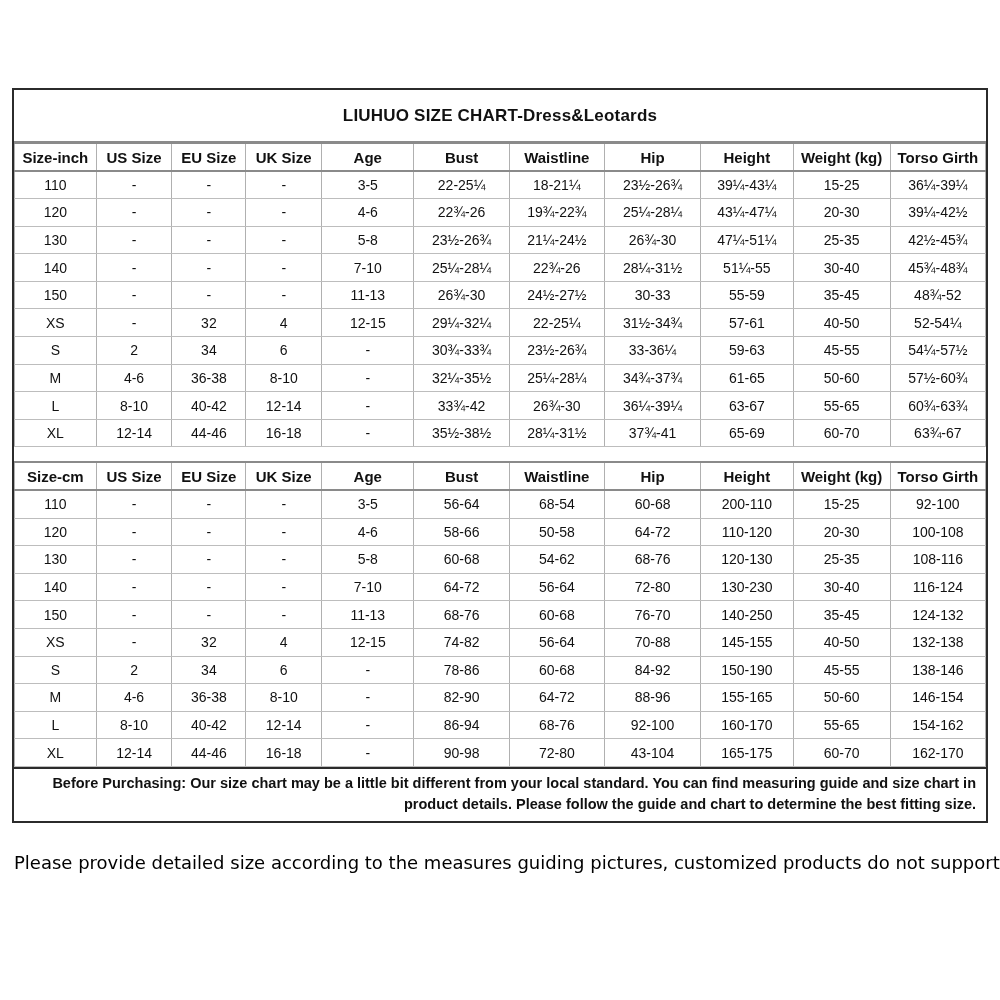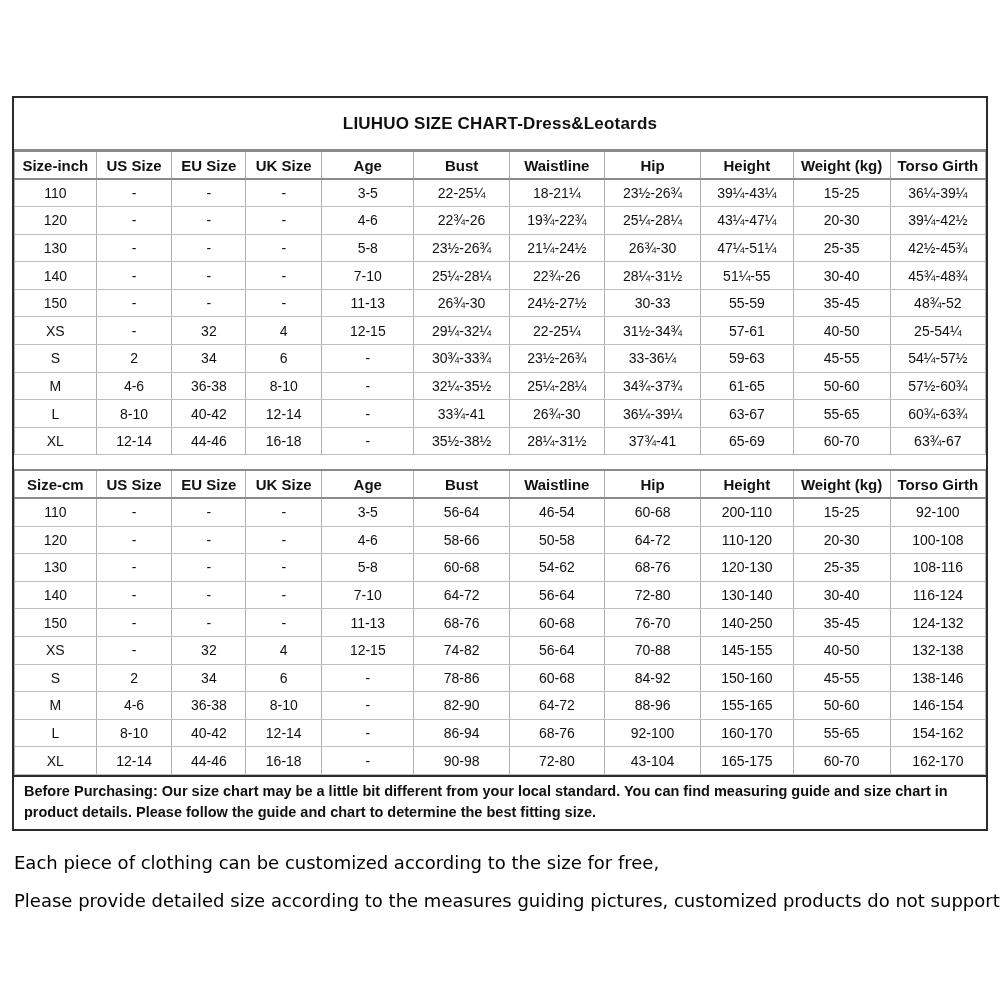--- a/index.html
+++ b/index.html
@@ -5,21 +5,21 @@
   * { margin: 0; padding: 0; box-sizing: border-box; }
   html, body { width: 1000px; height: 1000px; background: #ffffff; }
   body {
     position: relative;
     font-family: "Liberation Sans", sans-serif;
     color: #111111;
   }
 
   .chart-frame {
     position: absolute;
-    left: 12px; top: 96px;
+    left: 12px; top: 88px;
     width: 976px;
     border: 2px solid #2b2b2b;
     background: #ffffff;
   }
 
   .chart-title {
     height: 52px;
     display: flex;
     align-items: center;
     justify-content: center;
@@ -71,21 +71,21 @@
     border-bottom: 1px solid #bdbdbd;
   }
 
   .table-gap { height: 14px; }
 
   .chart-note {
     border-top: 2px solid #2b2b2b;
     padding: 4px 10px 6px 10px;
     font-size: 14.5px;
     font-weight: 700;
-    text-align: left;
+    text-align: right;
     line-height: 1.45;
   }
 
   .footer-notes {
     position: absolute;
     left: 14px;
     top: 852px;
     width: 976px;
     font-family: "DejaVu Sans", sans-serif;
     font-size: 18px;
@@ -199,21 +199,21 @@
           <td>XS</td>
           <td>-</td>
           <td>32</td>
           <td>4</td>
           <td>12-15</td>
           <td>29¼-32¼</td>
           <td>22-25¼</td>
           <td>31½-34¾</td>
           <td>57-61</td>
           <td>40-50</td>
-          <td>25-54¼</td>
+          <td>52-54¼</td>
         </tr>
         <tr>
           <td>S</td>
           <td>2</td>
           <td>34</td>
           <td>6</td>
           <td>-</td>
           <td>30¾-33¾</td>
           <td>23½-26¾</td>
           <td>33-36¼</td>
@@ -233,21 +233,21 @@
           <td>61-65</td>
           <td>50-60</td>
           <td>57½-60¾</td>
         </tr>
         <tr>
           <td>L</td>
           <td>8-10</td>
           <td>40-42</td>
           <td>12-14</td>
           <td>-</td>
-          <td>33¾-41</td>
+          <td>33¾-42</td>
           <td>26¾-30</td>
           <td>36¼-39¼</td>
           <td>63-67</td>
           <td>55-65</td>
           <td>60¾-63¾</td>
         </tr>
         <tr>
           <td>XL</td>
           <td>12-14</td>
           <td>44-46</td>
@@ -295,21 +295,21 @@
         </tr>
       </thead>
     <tbody>
         <tr>
           <td>110</td>
           <td>-</td>
           <td>-</td>
           <td>-</td>
           <td>3-5</td>
           <td>56-64</td>
-          <td>46-54</td>
+          <td>68-54</td>
           <td>60-68</td>
           <td>200-110</td>
           <td>15-25</td>
           <td>92-100</td>
         </tr>
         <tr>
           <td>120</td>
           <td>-</td>
           <td>-</td>
           <td>-</td>
@@ -336,21 +336,21 @@
         </tr>
         <tr>
           <td>140</td>
           <td>-</td>
           <td>-</td>
           <td>-</td>
           <td>7-10</td>
           <td>64-72</td>
           <td>56-64</td>
           <td>72-80</td>
-          <td>130-140</td>
+          <td>130-230</td>
           <td>30-40</td>
           <td>116-124</td>
         </tr>
         <tr>
           <td>150</td>
           <td>-</td>
           <td>-</td>
           <td>-</td>
           <td>11-13</td>
           <td>68-76</td>
@@ -375,21 +375,21 @@
         </tr>
         <tr>
           <td>S</td>
           <td>2</td>
           <td>34</td>
           <td>6</td>
           <td>-</td>
           <td>78-86</td>
           <td>60-68</td>
           <td>84-92</td>
-          <td>150-160</td>
+          <td>150-190</td>
           <td>45-55</td>
           <td>138-146</td>
         </tr>
         <tr>
           <td>M</td>
           <td>4-6</td>
           <td>36-38</td>
           <td>8-10</td>
           <td>-</td>
           <td>82-90</td>
@@ -425,15 +425,14 @@
           <td>60-70</td>
           <td>162-170</td>
         </tr>
       </tbody>
   </table>
 
   <div class="chart-note">Before Purchasing: Our size chart may be a little bit different from your local standard. You can find measuring guide and size chart in product details. Please follow the guide and chart to determine the best fitting size.</div>
 </div>
 
 <div class="footer-notes">
-  <div class="footer-line">Each piece of clothing can be customized according to the size for free,</div>
   <div class="footer-line">Please provide detailed size according to the measures guiding pictures, customized products do not support return.</div>
 </div>
 
 </body></html>

